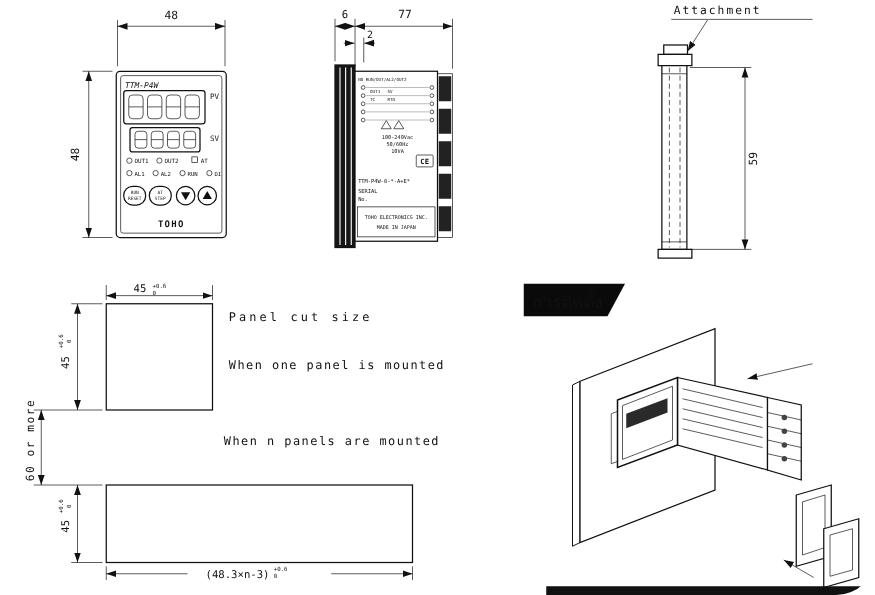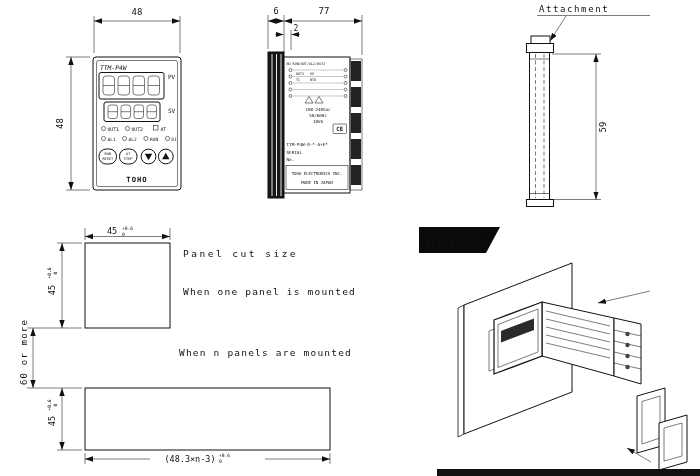--- a/index.html
+++ b/index.html
@@ -1,16 +1,16 @@
 <!DOCTYPE html>
 <html><head>
 <meta charset="utf-8">
 <style>
   html,body{margin:0;padding:0;background:#fff;}
-  .page{position:relative;width:700px;height:476px;background:#fff;overflow:hidden;}
+  .page{position:relative;width:700px;height:476px;background:#fff;overflow:hidden;border-radius:31px;}
   svg{position:absolute;left:0;top:0;}
   svg text{font-family:"DejaVu Sans Mono","Liberation Mono",monospace;fill:#111;}
   .sans{font-family:"DejaVu Sans","Liberation Sans",sans-serif;}
   .ln{stroke:#111;stroke-width:1;fill:none;}
   .lnw{stroke:#111;stroke-width:1;fill:#fff;}
   .thin{stroke:#111;stroke-width:0.55;fill:none;}
   .dim{stroke:#111;stroke-width:0.55;fill:none;}
   .rows{stroke:#777;stroke-width:0.4;fill:none;}
 </style>
 </head>

